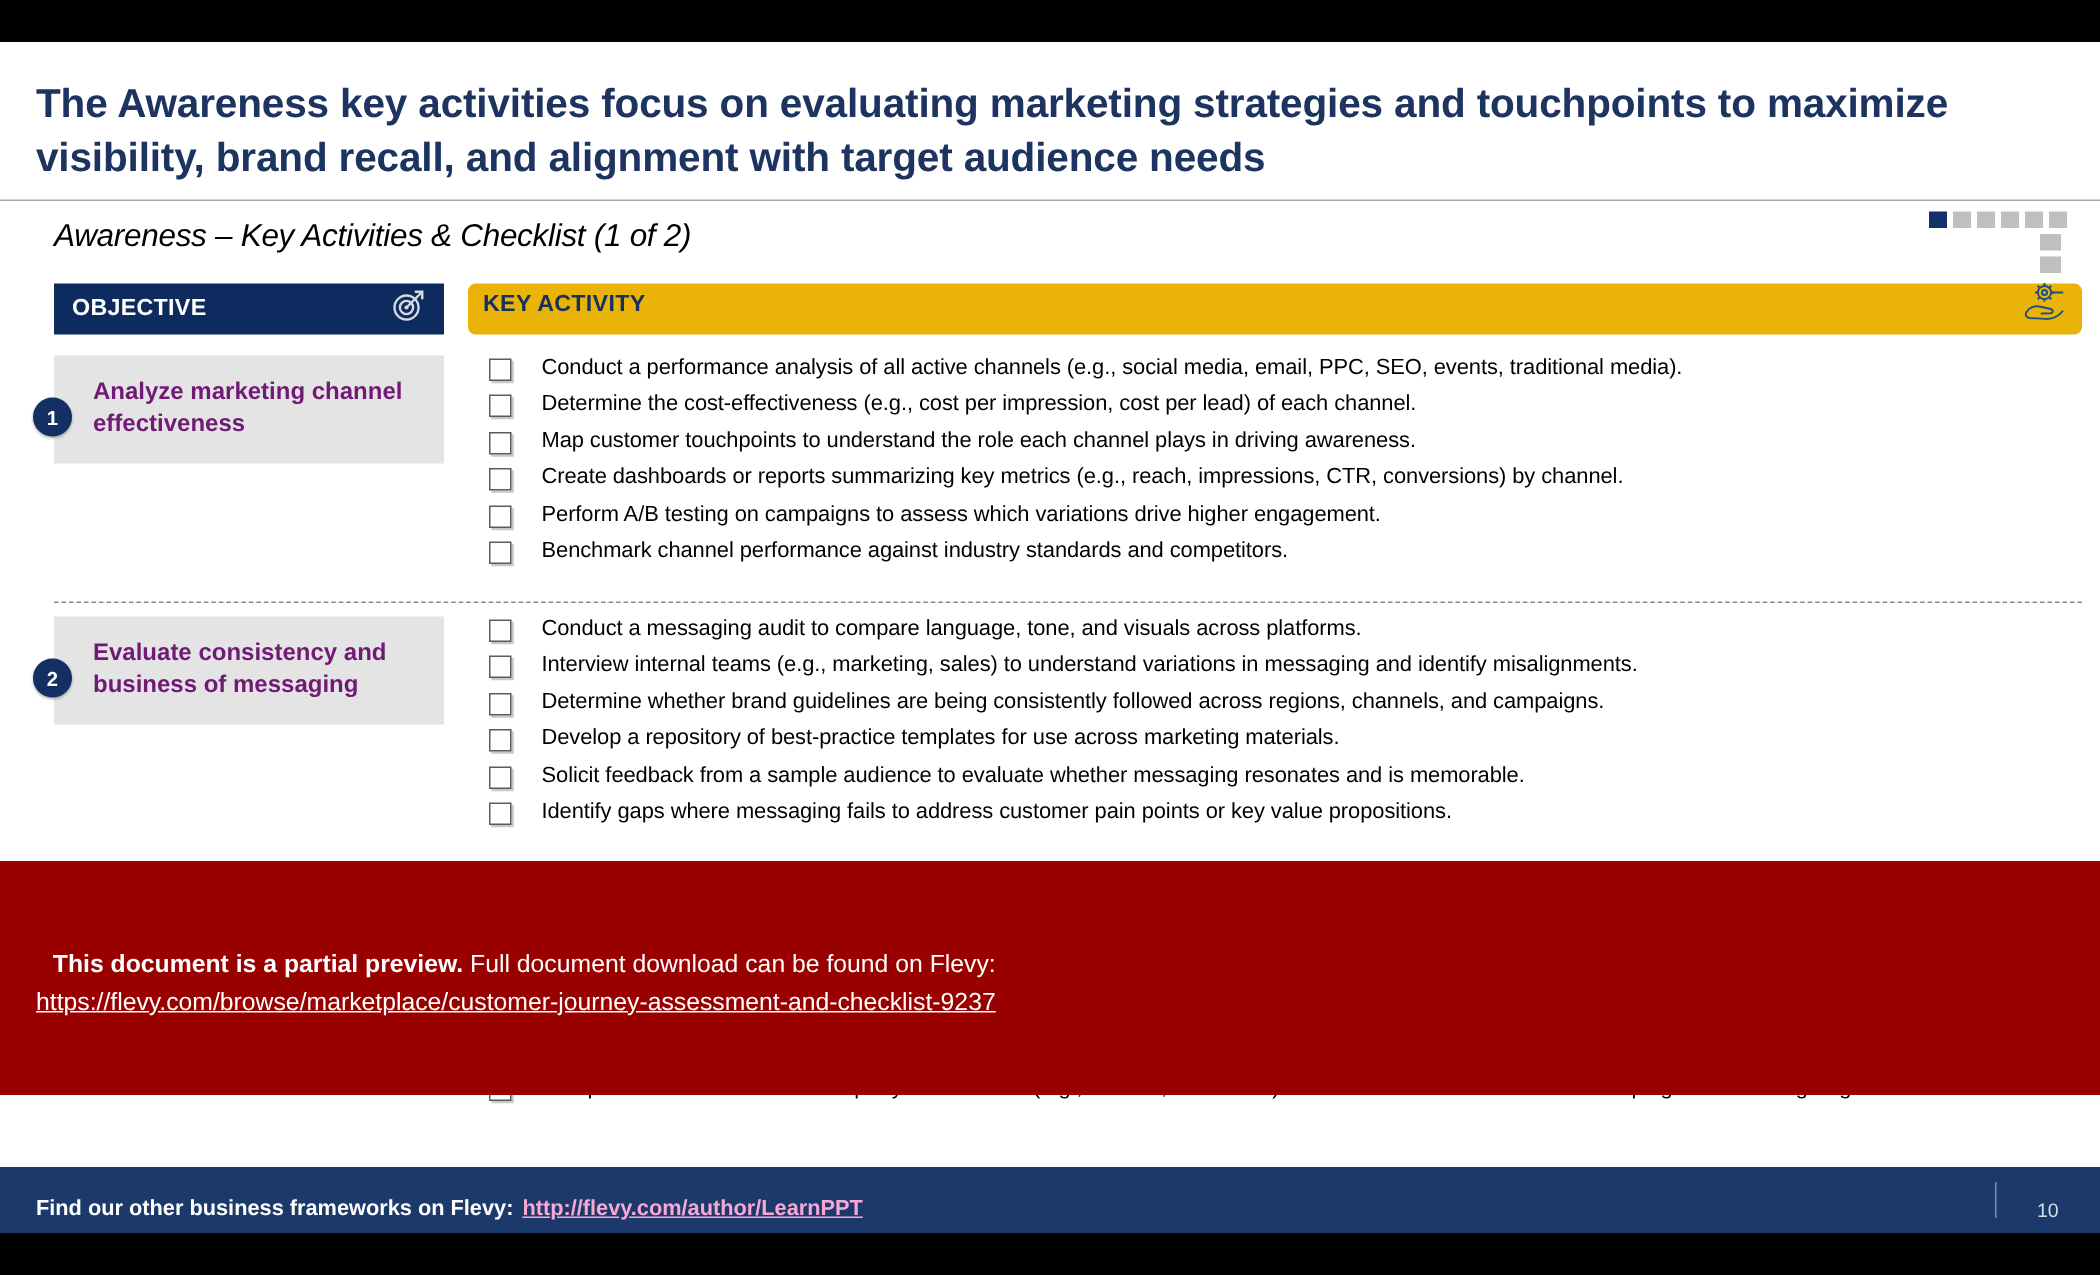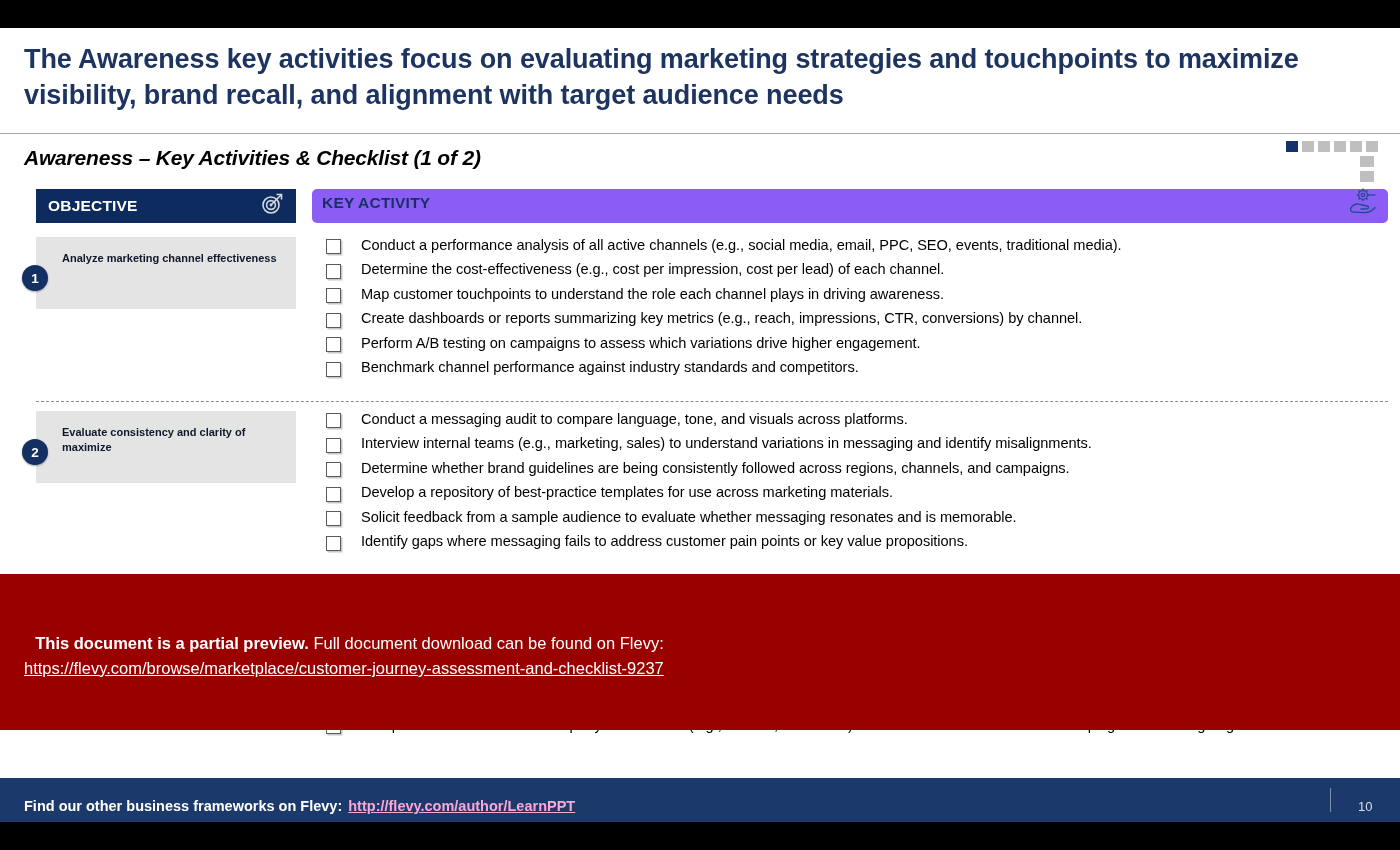--- a/index.html
+++ b/index.html
@@ -25,44 +25,44 @@
     background: #000000;
   }
 
   
   .title-zone {
     position: absolute;
     top: 28px; left: 0;
     width: 1400px;
     height: 100px;
     box-sizing: border-box;
-    padding: 14px 18px 0 24px;
+    padding: 24px 18px 0 24px;
   }
   .slide-title {
     font-size: 27px;
     font-weight: bold;
     line-height: 1.32;
     color: #1d3461;
     letter-spacing: -0.1px;
     margin: 0;
   }
   .title-rule {
     position: absolute;
     top: 133px; left: 0;
     width: 1400px;
     height: 1px;
     background: #a9a9a9;
   }
 
   
   .subtitle {
     position: absolute;
-    top: 146px; left: 24px;
+    top: 146px; left: 36px;
     font-size: 21px;
-    font-weight: bold;
+    font-weight: normal;
     font-style: italic;
     color: #000000;
     letter-spacing: -0.2px;
   }
 
   
   .progress-marks {
     position: absolute;
     top: 141px; left: 1286px;
     width: 92px;
@@ -104,21 +104,21 @@
     color: #ffffff;
     font-size: 15.5px;
     font-weight: bold;
     letter-spacing: 0.2px;
   }
   .hdr-activity {
     position: absolute;
     top: 189px; left: 312px;
     width: 1076px;
     height: 34px;
-    background: #8b5cf6;
+    background: #eab308;
     border-radius: 5px;
     display: flex;
     align-items: center;
     padding: 0 10px 6px 10px;
     box-sizing: border-box;
     justify-content: space-between;
   }
   .hdr-activity .lbl {
     color: #14315f;
     font-size: 15.5px;
@@ -129,23 +129,23 @@
   
   .obj-box {
     position: absolute;
     left: 36px;
     width: 260px;
     background: #e4e4e4;
     box-sizing: border-box;
     padding: 14px 10px 14px 26px;
   }
   .obj-box .obj-text {
-    font-size: 11px;
-    font-weight: bold;
-    color: #0f172a;
+    font-size: 16px;
+    font-weight: bold;
+    color: #701a75;
     line-height: 1.32;
   }
   .obj-num {
     position: absolute;
     left: -14px;
     top: 28px;
     width: 26px;
     height: 26px;
     border-radius: 50%;
     background: #142f62;
@@ -174,21 +174,21 @@
     position: absolute;
     left: 312px;
     width: 1080px;
   }
   #act-group-1 { top: 236px; }
   #act-group-2 { top: 410px; }
   #act-group-3 { top: 716px; }
 
   .act-item {
     display: flex;
-    align-items: center;
+    align-items: flex-start;
     margin-bottom: 5.5px;
     padding-left: 14px;
   }
   .cbox {
     flex: 0 0 auto;
     width: 13px;
     height: 13px;
     border: 1.3px solid #5a5a5a;
     background: #ffffff;
     box-shadow: 1.5px 1.5px 0 0 #c8c8c8;
@@ -332,21 +332,21 @@
   </span>
 </div>
 
 <div class="obj-box" id="obj-box-1">
   <div class="obj-num">1</div>
   <div class="obj-text">Analyze marketing channel effectiveness</div>
 </div>
 
 <div class="obj-box" id="obj-box-2">
   <div class="obj-num">2</div>
-  <div class="obj-text">Evaluate consistency and clarity of maximize</div>
+  <div class="obj-text">Evaluate consistency and business of messaging</div>
 </div>
 
 <div class="group-divider" id="divider-1"></div>
 
 <div class="act-group" id="act-group-1">
     <div class="act-item">
       <span class="cbox"></span>
       <span class="act-text">Conduct a performance analysis of all active channels (e.g., social media, email, PPC, SEO, events, traditional media).</span>
     </div>
     <div class="act-item">

